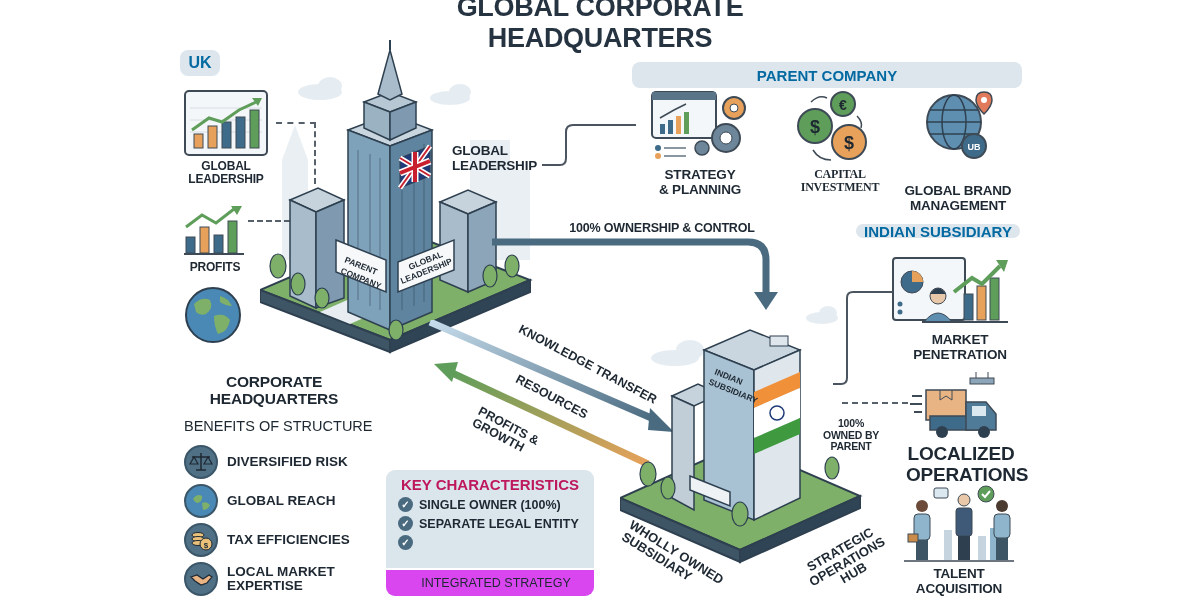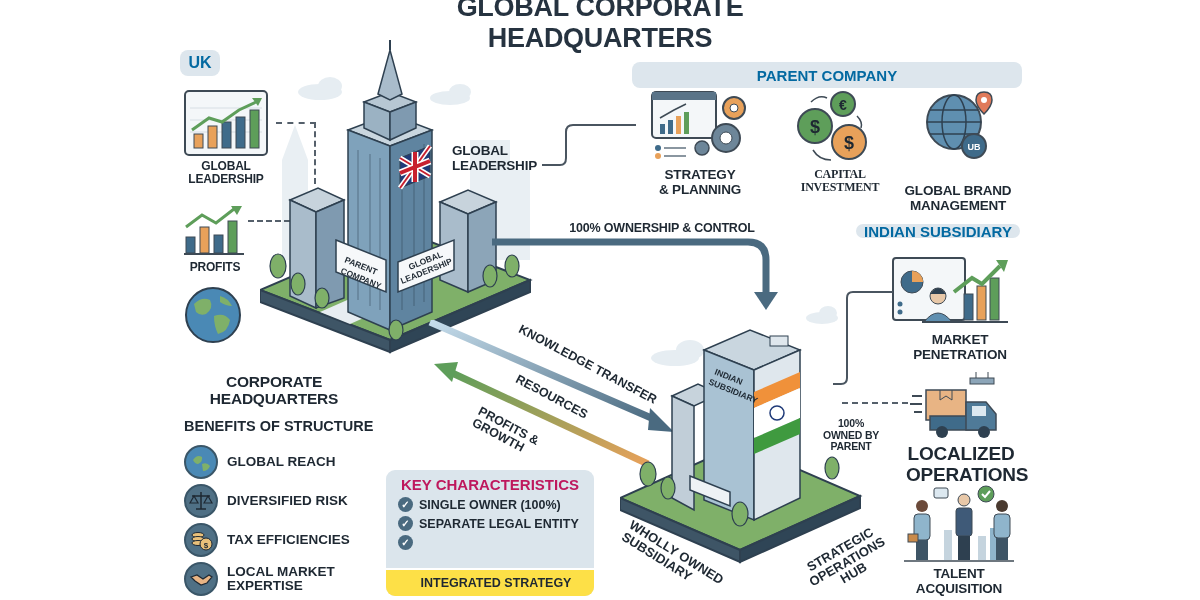--- a/index.html
+++ b/index.html
@@ -11,21 +11,21 @@
   .pill { background: #dde6ed; border-radius: 8px; font-weight: 700; color: #0369a1; display:flex; align-items:center; justify-content:center; }
   .dash { border-top: 2px dashed #55606b; }
   .dashv { border-left: 2px dashed #55606b; }
   .benefit { display:flex; align-items:center; gap: 9px; height: 36px; }
   .bicon { width: 34px; height: 34px; border-radius: 50%; background: #4f7085; border: 2px solid #3a5668; display:flex; align-items:center; justify-content:center; flex-shrink:0; }
   .btext { font-size: 13.5px; font-weight: 700; color: #1e2832; line-height: 1.05; }
   .kc { left: 386px; top: 470px; width: 208px; height: 126px; background: #dbe5ec; border-radius: 9px; padding-top: 6px; }
   .kc-title { font-size: 15px; font-weight: 700; text-align:center; color:#be185d; }
   .kc-item { display:flex; align-items:center; gap: 6px; margin-left: 12px; margin-top: 4px; font-size: 12.5px; font-weight: 600; color:#1e2832; }
   .check { width: 15px; height: 15px; border-radius: 50%; background: #4a6a80; color:#fff; font-size: 10px; display:flex; align-items:center; justify-content:center; }
-  .kc-foot { position:absolute; left: 0; right: 0; bottom: 0; height: 28px; border-top: 2px solid #ffffff; display:flex; align-items:center; justify-content:center; font-size: 12.5px; font-weight: 700; color:#1e2832; background:#fde047; border-radius: 0 0 9px 9px; padding-left: 12px; }
+  .kc-foot { position:absolute; left: 0; right: 0; bottom: 0; height: 28px; border-top: 2px solid #ffffff; display:flex; align-items:center; justify-content:center; font-size: 12.5px; font-weight: 400; color:#1e2832; background:#d946ef; border-radius: 0 0 9px 9px; padding-left: 12px; }
   .rot { transform-origin: left top; font-weight: 700; color:#1e2832; white-space: nowrap; }
 </style>
 </head>
 <body>
 
 <div class="abs title">GLOBAL CORPORATE HEADQUARTERS</div>
 
 <svg class="abs" style="left:0;top:0" width="1200" height="600">
 
   <g fill="#e6edf2">
@@ -364,44 +364,44 @@
   <circle cx="82" cy="10" r="8" fill="#5e9e5a" stroke="#3e4a55"></circle>
     <polyline points="78,10 81,13 86,7" fill="none" stroke="#fff" stroke-width="2"></polyline>
   <rect x="30" y="4" width="14" height="10" rx="2" fill="#dce8f0" stroke="#3e4a55"></rect>
   <line x1="0" y1="77" x2="110" y2="77" stroke="#3e4a55" stroke-width="1.5"></line>
 </svg>
 <div class="abs lbl" style="left:904px;top:567px;width:110px;font-size:13.5px;">
   <div>TALENT</div>
   <div>ACQUISITION</div>
 </div>
 
-<div class="abs" style="left:184px;top:418px;font-size:14.5px;font-weight:700;color:#1e2832;">BENEFITS OF STRUCTURE</div>
+<div class="abs" style="left:184px;top:418px;font-size:14.5px;font-weight:400;color:#1e2832;">BENEFITS OF STRUCTURE</div>
 <div class="abs" style="left:184px;top:444px;width:200px;">
-  <div class="benefit" style="margin-bottom:3px;">
-    <div class="bicon" style="background:#4a89b5;">
-      <svg width="24" height="24">
-          <path d="M4 10 Q8 4 13 7 Q14 12 9 14 Q6 14 4 10 Z" fill="#7fb069"></path>
-          <path d="M13 14 Q18 12 21 16 Q19 21 14 21 Z" fill="#7fb069"></path>
-        </svg>
-    </div>
-    <div class="btext">GLOBAL REACH</div>
-  </div>
   <div class="benefit" style="margin-bottom:3px;">
     <div class="bicon">
       <svg width="24" height="24">
           <line x1="12" y1="3" x2="12" y2="20" stroke="#1e2832" stroke-width="1.5"></line>
           <line x1="3" y1="7" x2="21" y2="7" stroke="#1e2832" stroke-width="1.5"></line>
           <path d="M1 14 L5 7 L9 14 Z" fill="none" stroke="#1e2832" stroke-width="1.2"></path>
           <path d="M15 14 L19 7 L23 14 Z" fill="none" stroke="#1e2832" stroke-width="1.2"></path>
           <line x1="7" y1="20" x2="17" y2="20" stroke="#1e2832" stroke-width="1.5"></line>
         </svg>
     </div>
     <div class="btext">DIVERSIFIED RISK</div>
   </div>
   <div class="benefit" style="margin-bottom:3px;">
+    <div class="bicon" style="background:#4a89b5;">
+      <svg width="24" height="24">
+          <path d="M4 10 Q8 4 13 7 Q14 12 9 14 Q6 14 4 10 Z" fill="#7fb069"></path>
+          <path d="M13 14 Q18 12 21 16 Q19 21 14 21 Z" fill="#7fb069"></path>
+        </svg>
+    </div>
+    <div class="btext">GLOBAL REACH</div>
+  </div>
+  <div class="benefit" style="margin-bottom:3px;">
     <div class="bicon">
       <svg width="24" height="24">
           <ellipse cx="9" cy="7" rx="6" ry="2.5" fill="#e8c07a" stroke="#1e2832"></ellipse>
           <ellipse cx="9" cy="11" rx="6" ry="2.5" fill="#e8c07a" stroke="#1e2832"></ellipse>
           <ellipse cx="9" cy="15" rx="6" ry="2.5" fill="#e8c07a" stroke="#1e2832"></ellipse>
           <circle cx="17" cy="16" r="6" fill="#e8c07a" stroke="#1e2832"></circle>
           <text x="17" y="19.5" font-size="8" text-anchor="middle" font-weight="700" fill="#1e2832" font-family="Liberation Sans, sans-serif">$</text>
         </svg>
     </div>
     <div class="btext">TAX EFFICIENCIES</div>

